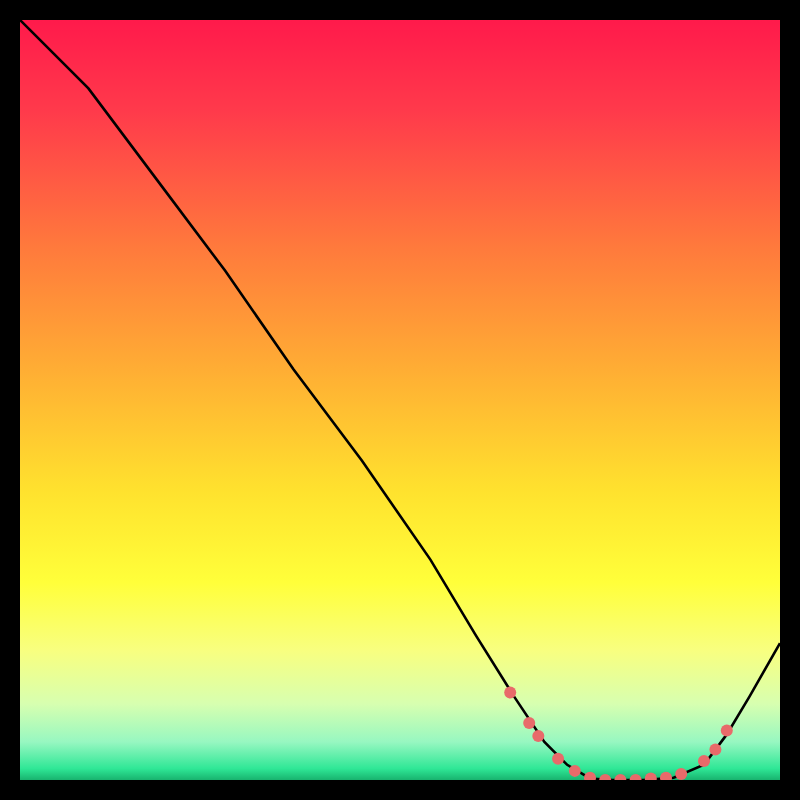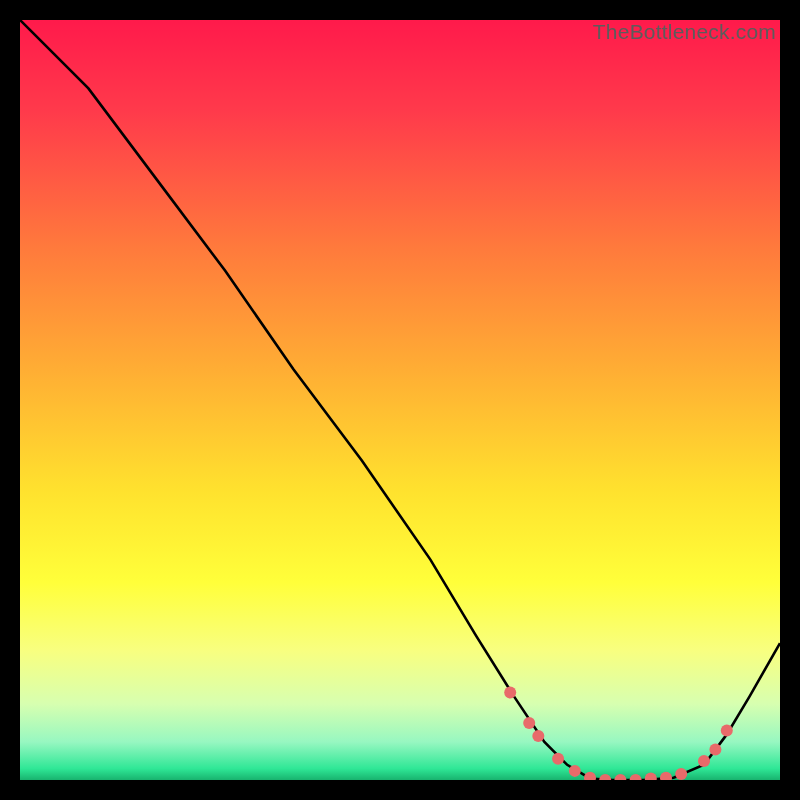--- a/index.html
+++ b/index.html
@@ -69,14 +69,13 @@
         <circle cx="600.40" cy="760.00" r="6" fill="#e86a6a"></circle>
         <circle cx="615.60" cy="760.00" r="6" fill="#e86a6a"></circle>
         <circle cx="630.80" cy="758.48" r="6" fill="#e86a6a"></circle>
         <circle cx="646.00" cy="757.72" r="6" fill="#e86a6a"></circle>
         <circle cx="661.20" cy="753.92" r="6" fill="#e86a6a"></circle>
         <circle cx="684.00" cy="741.00" r="6" fill="#e86a6a"></circle>
         <circle cx="695.40" cy="729.60" r="6" fill="#e86a6a"></circle>
         <circle cx="706.80" cy="710.60" r="6" fill="#e86a6a"></circle>
       </g>
   </svg>
-  <div class="watermark">TheBottleneck.com</div>
 </div>
 
 </body></html>

